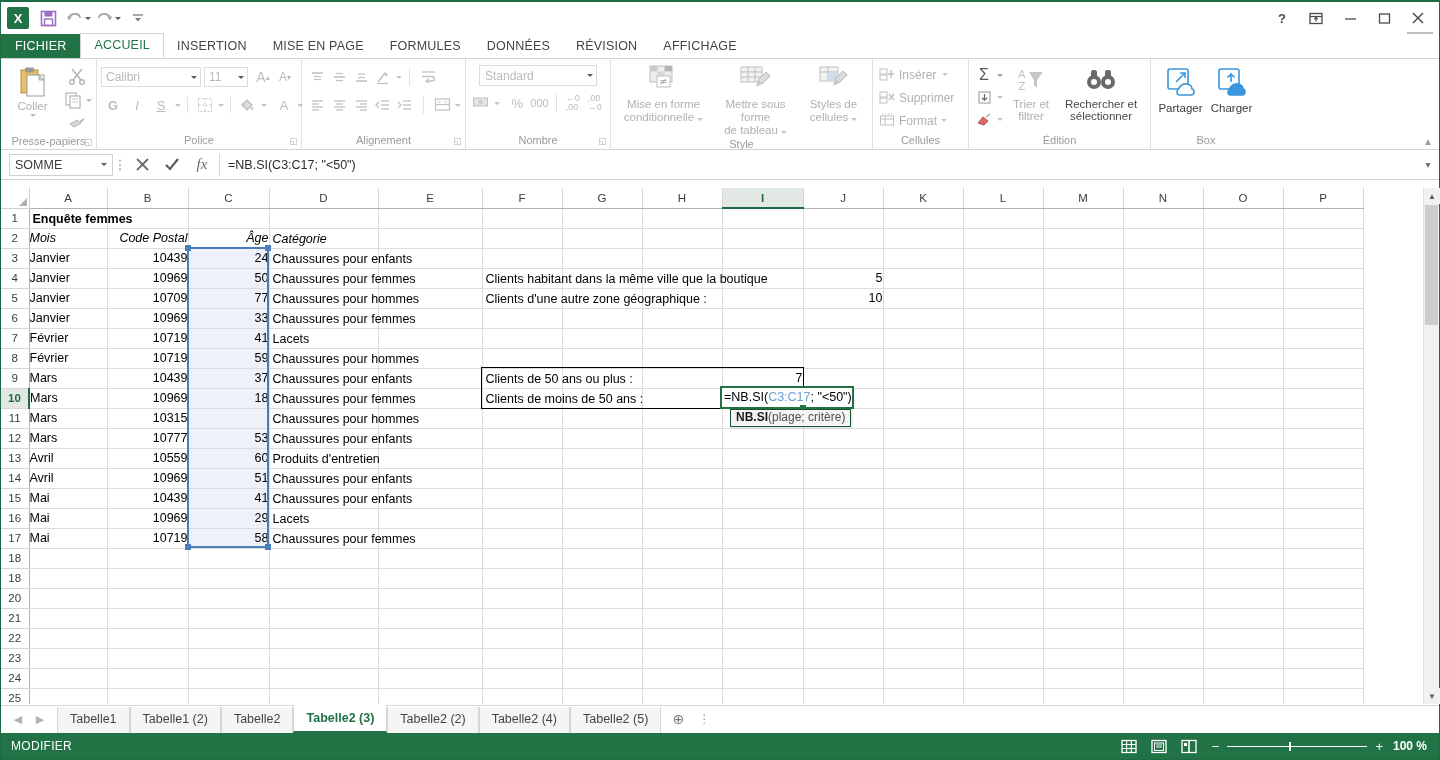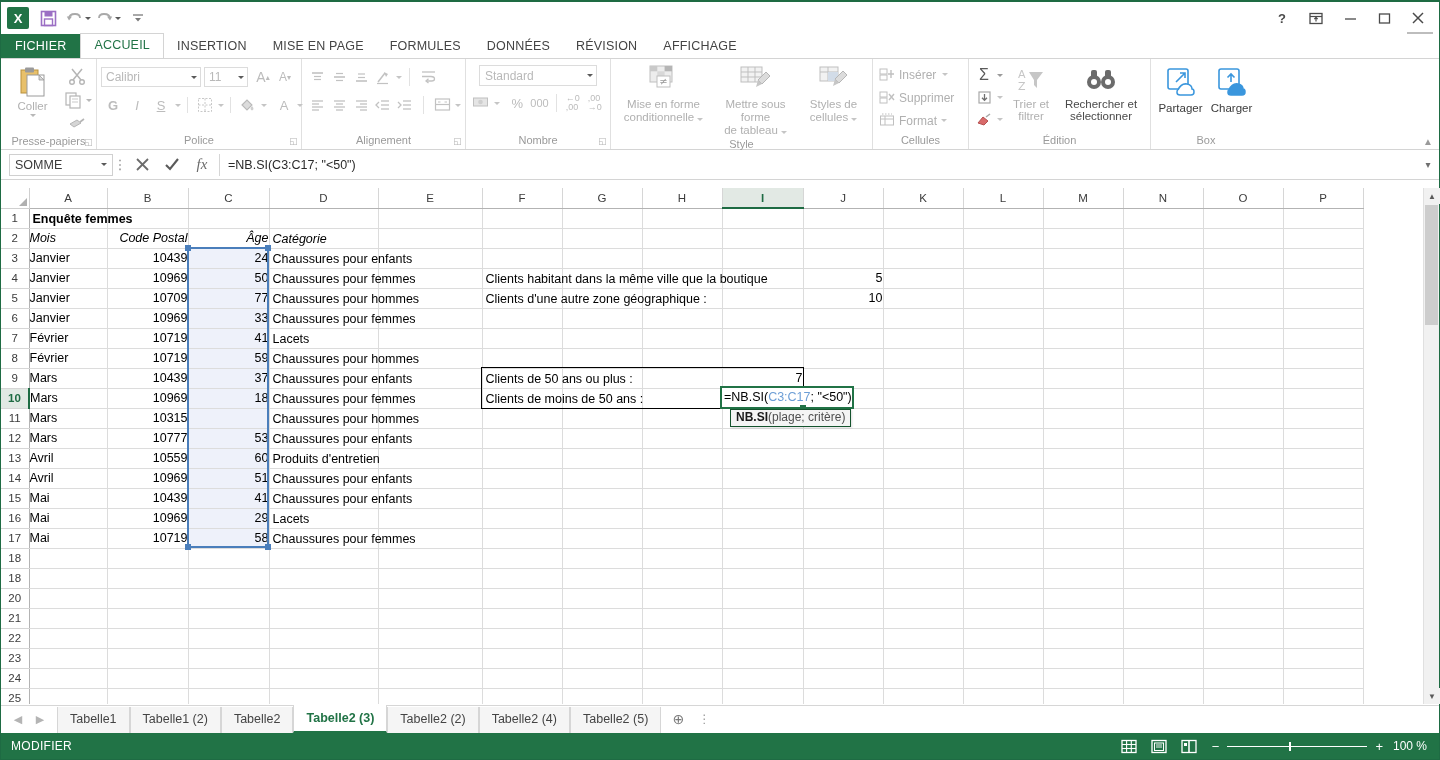--- a/index.html
+++ b/index.html
@@ -117,21 +117,21 @@
   .tabdots { width:18px; text-align:center; color:#9a9a9a; font-size:12px; height:26px; line-height:24px; }
 
   
   .statusbar { position:absolute; left:0; right:0; bottom:0; height:26px; background:#217346; color:#fff; display:flex; align-items:center; font-size:12px; }
   .status-left { padding-left:10px; letter-spacing:.3px; }
   .status-right { margin-left:auto; display:flex; align-items:center; padding-right:12px; }
   .vicon { width:30px; height:20px; display:flex; align-items:center; justify-content:center; }
   .zoomslider { display:flex; align-items:center; margin-left:8px; }
   .zline { width:140px; height:1px; background:#fff; position:relative; margin:0 8px; }
   .zline:after{content:"";position:absolute;left:62px;top:-4px;width:2px;height:9px;background:#fff;}
-  .zpct { width:44px; text-align:right; }
+  .zpct { width:44px; text-align:right;font-weight:bold; }
 
   svg { display:block; }
 </style>
 </head>
 <body>
 
 <div class="app">
 
   <div class="titlebar">
     <div class="qat">

